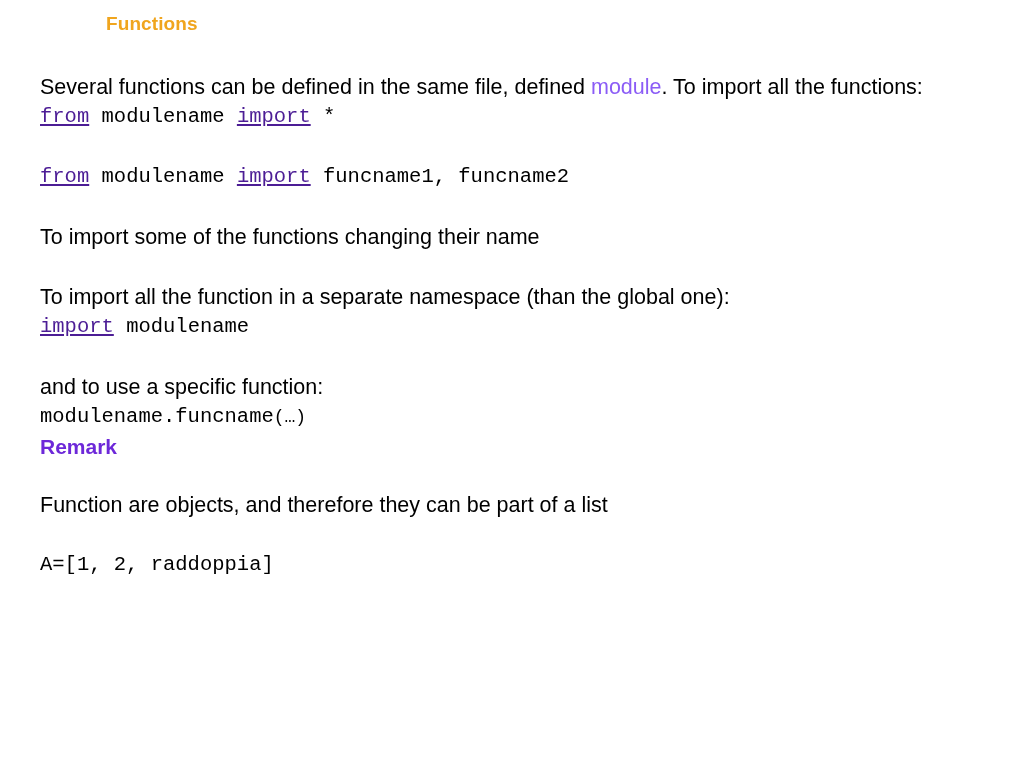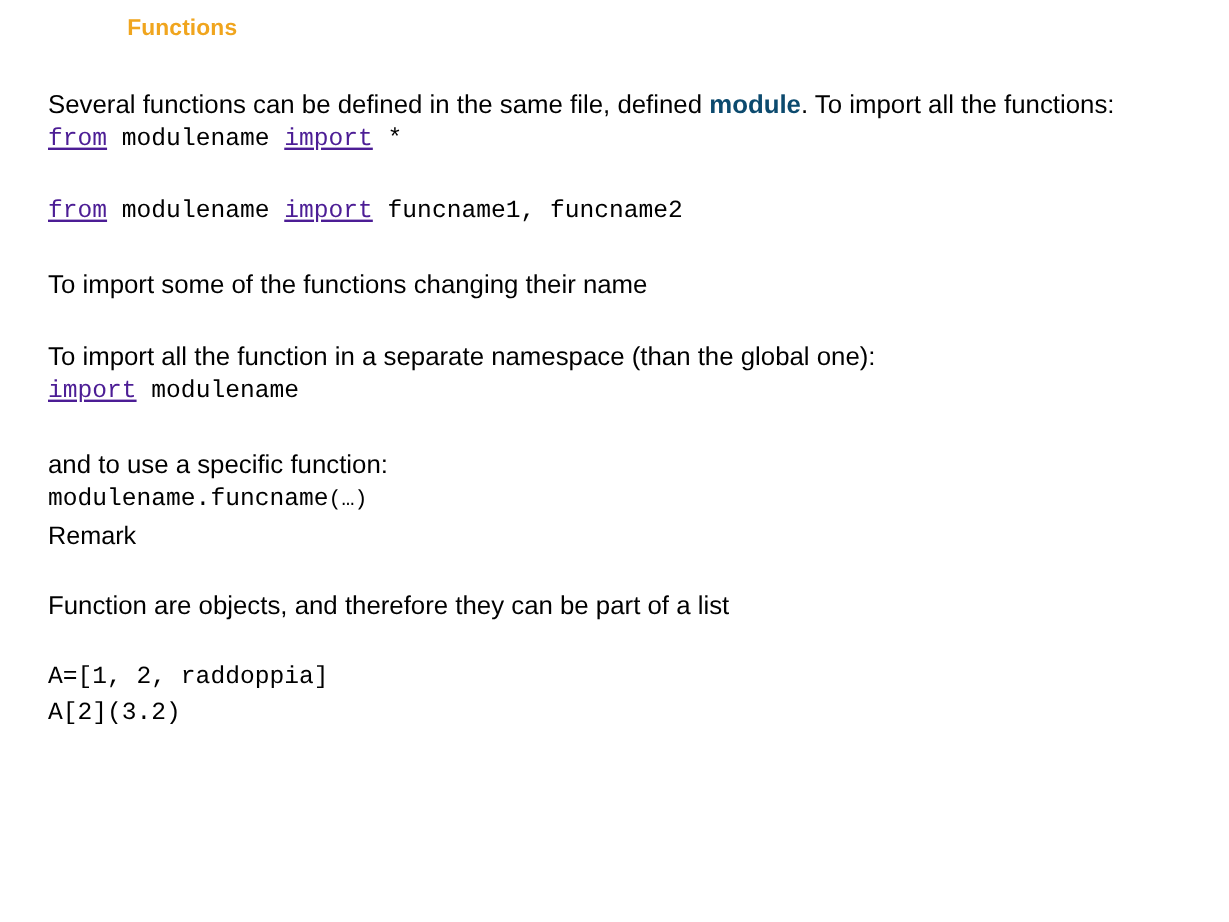--- a/index.html
+++ b/index.html
@@ -47,22 +47,22 @@
   .para {
     font-family: "Liberation Sans", sans-serif;
     font-size: 21.5px;
     line-height: 30px;
     color: #000000;
     margin: 0;
     max-width: 948px;
   }
 
   .kw-module {
-    color: #0c4a6e;
-    font-weight: bold;
+    color: #8b5cf6;
+    font-weight: normal;
   }
 
   .code {
     font-family: "Liberation Mono", "DejaVu Sans Mono", monospace;
     font-size: 20.5px;
     line-height: 30px;
     color: #000000;
     margin: 0;
     white-space: pre;
   }
@@ -82,22 +82,22 @@
     font-size: 18px;
   }
 
   
   .gap-blank { height: 30px; }
   .gap-blank-sm { height: 28px; }
 
   .remark {
     font-family: "Liberation Sans", sans-serif;
     font-size: 21px;
-    font-weight: normal;
-    color: #000000;
+    font-weight: bold;
+    color: #6d28d9;
     line-height: 30px;
     margin: 0;
   }
 </style>
 </head>
 <body>
 
 <div class="slide">
 
   <div class="slide-title">Functions</div>
@@ -133,16 +133,15 @@
     <p class="remark">Remark</p>
 
     <div class="gap-blank-sm"></div>
 
     <p class="para">Function are objects, and therefore they can be part of a list</p>
 
     <div class="gap-blank"></div>
 
     <p class="code">A=[1, 2, raddoppia]</p>
 
-    <p class="code">A[2](3.2)</p>
 
   </div>
 </div>
 
 </body></html>

